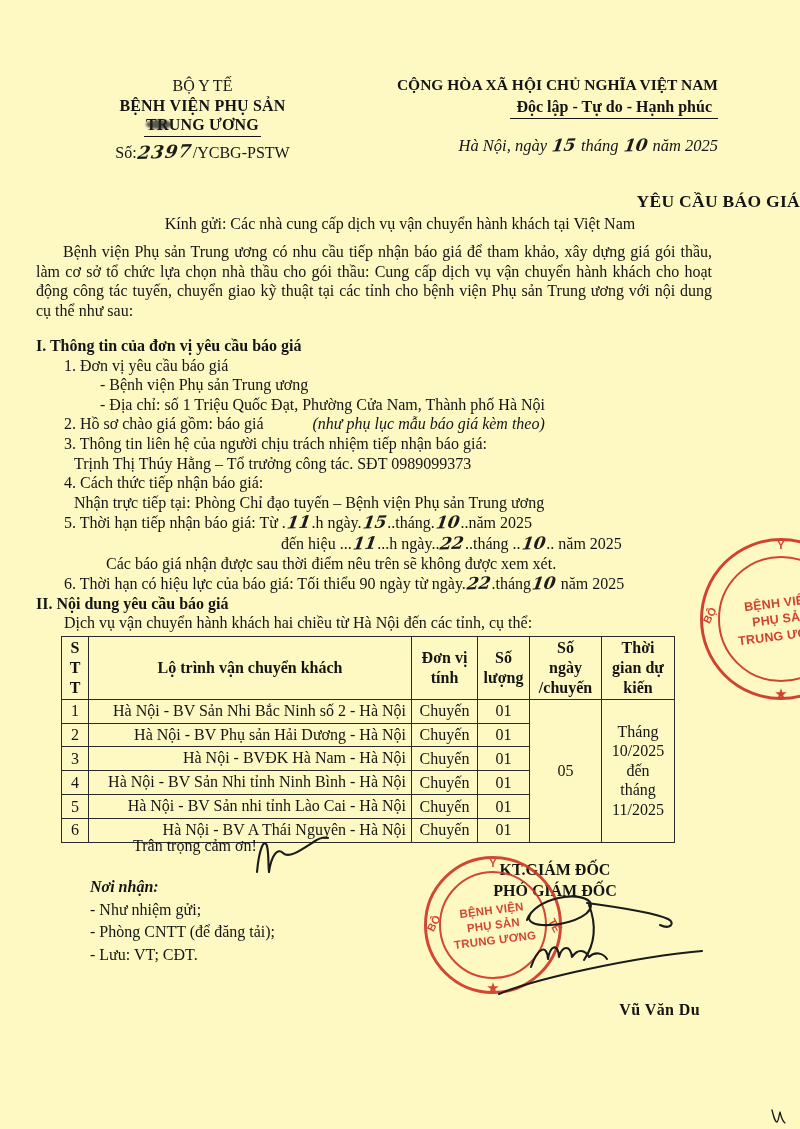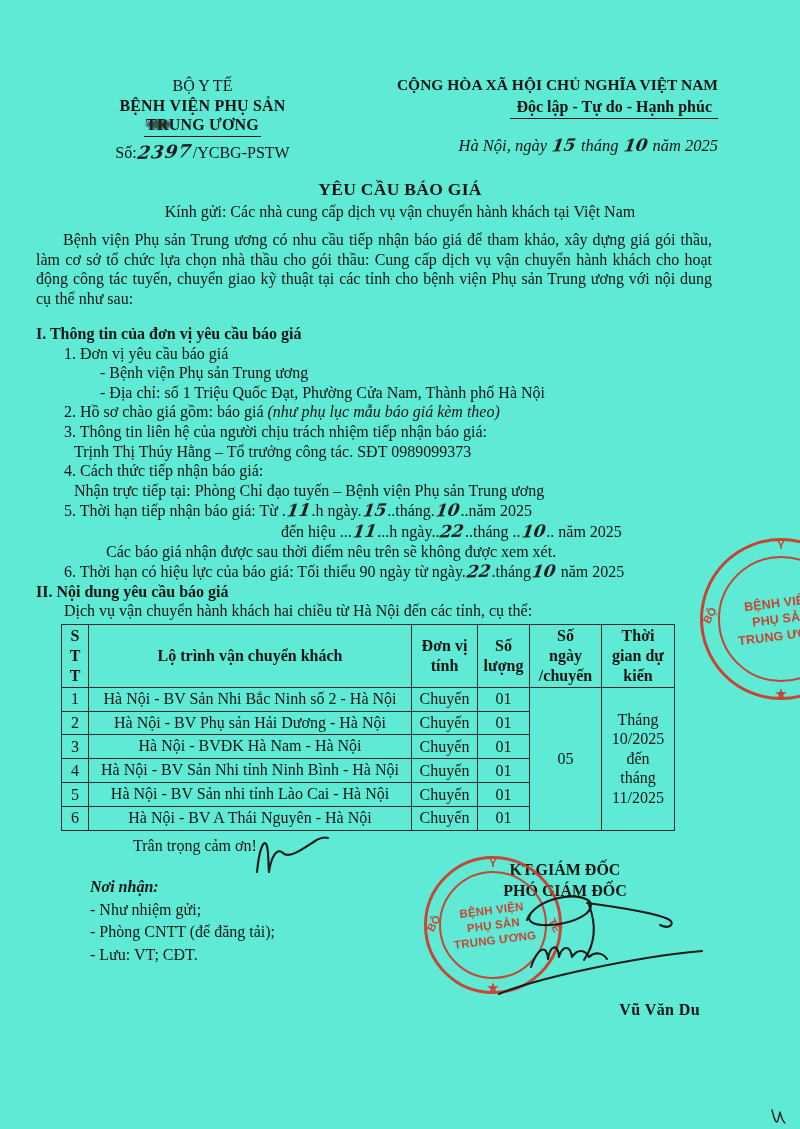--- a/index.html
+++ b/index.html
@@ -1,63 +1,63 @@
 <!DOCTYPE html>
 <html><head>
 <meta charset="utf-8">
 <style>
   html,body{margin:0;padding:0;background:#888;}
   .page{
     position:relative; width:800px; height:1129px; margin:0 auto;
-    background:#5eead4; color:#141414;
+    background:#fef9c3; color:#141414;
     font-family:"Liberation Serif","DejaVu Serif",serif;
     font-size:16px; line-height:1.22; overflow:hidden;
   }
   .bold{font-weight:bold;}
-  .italic{font-style:italic;}
+  .italic{font-style:italic;margin-left:45px;}
   .pre{white-space:pre-line;}
   
   .hdr{display:flex; padding:76px 50px 0 55px;}
   .hdr-left{width:295px; text-align:center;}
   .hdr-right{width:360px; margin-left:8px; text-align:right;}
   .org-name{font-weight:bold; letter-spacing:.2px;}
   .underlined{display:inline-block; border-bottom:1.6px solid #141414; padding:0 2px 1px;}
   .doc-no{margin-top:4px;}
   .motto{font-weight:bold; font-size:15.5px;}
   .motto2{display:inline-block; font-weight:bold; border-bottom:1.6px solid #141414; padding:0 6px 2px; margin-top:2px;}
   .place-date{font-style:italic; margin-top:16px; padding-left:40px; font-size:16.5px;}
   
   .hw{
     font-family:"DejaVu Serif",serif; font-style:italic; font-weight:600;
     display:inline-block; transform:skewX(-10deg) rotate(-2deg);
     font-size:17px; color:#1c1c1c; padding:0 1px;
   }
   .hw-big{font-size:18px; letter-spacing:1px;}
   
-  .doc-title{text-align:center; font-weight:bold; font-size:17.5px; margin-top:16px; letter-spacing:.3px;}
+  .doc-title{text-align:right; font-weight:bold; font-size:17.5px; margin-top:28px; letter-spacing:.3px;}
   .greeting{text-align:center; margin-top:2px;}
   .body{padding:0 88px 0 36px;}
   .intro{margin-top:9px; text-align:justify; text-indent:27px;}
   .line{margin:0;}
   .ind1{padding-left:28px;}
   .ind15{padding-left:38px;}
   .ind2{padding-left:64px;}
   .ind-deep{padding-left:245px;}
   .note-line{padding-left:70px; }
   
   table.qt{border-collapse:collapse; margin:3px 0 0 25px; table-layout:fixed; width:613px;}
   table.qt td,table.qt th{border:1.4px solid #2b2b2b; padding:1px 5px; vertical-align:middle;}
   table.qt th{font-weight:bold; text-align:center; line-height:1.25;}
-  td.route{text-align:center; line-height:1.3;}
+  td.route{text-align:right; line-height:1.3;}
   td.cell-c{text-align:center;}
   
   .closing{position:absolute; left:133px; top:836px;}
   .recipients{position:absolute; left:90px; top:876px; line-height:1.42;}
   .recipients .rh{font-weight:bold; font-style:italic;}
-  .signoff{position:absolute; left:430px; top:860px; width:270px; text-align:center; font-weight:bold; line-height:1.3;}
+  .signoff{position:absolute; left:420px; top:860px; width:270px; text-align:center; font-weight:bold; line-height:1.3;}
   .signer{position:absolute; left:430px; top:1000px; width:270px; text-align:right; font-weight:bold; letter-spacing:.4px;}
   
   .stamp{position:absolute; border-radius:50%; box-sizing:border-box;}
   .stamp .outer{position:absolute; inset:0; border-radius:50%; border:3px solid var(--red);}
   .stamp .inner{position:absolute; border-radius:50%; border:2px solid var(--red);
     display:flex; align-items:center; justify-content:center;}
   .stamp .org-txt{font-family:"Liberation Sans","DejaVu Sans",sans-serif; font-weight:bold;
     color:var(--red); text-align:center; line-height:1.3; transform:rotate(-7deg); letter-spacing:.2px;}
   .ring{position:absolute; font-family:"Liberation Sans","DejaVu Sans",sans-serif;
     font-weight:bold; color:var(--red);}

